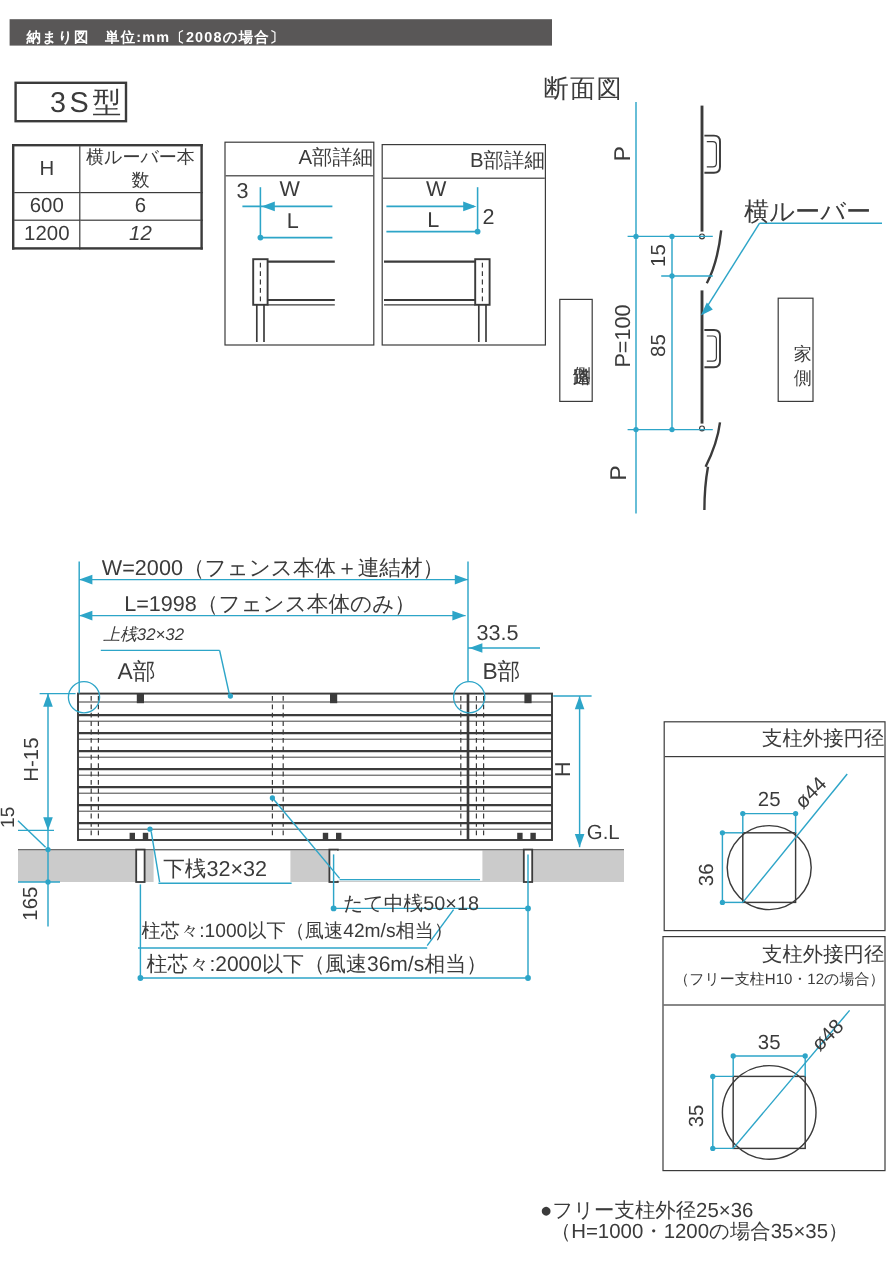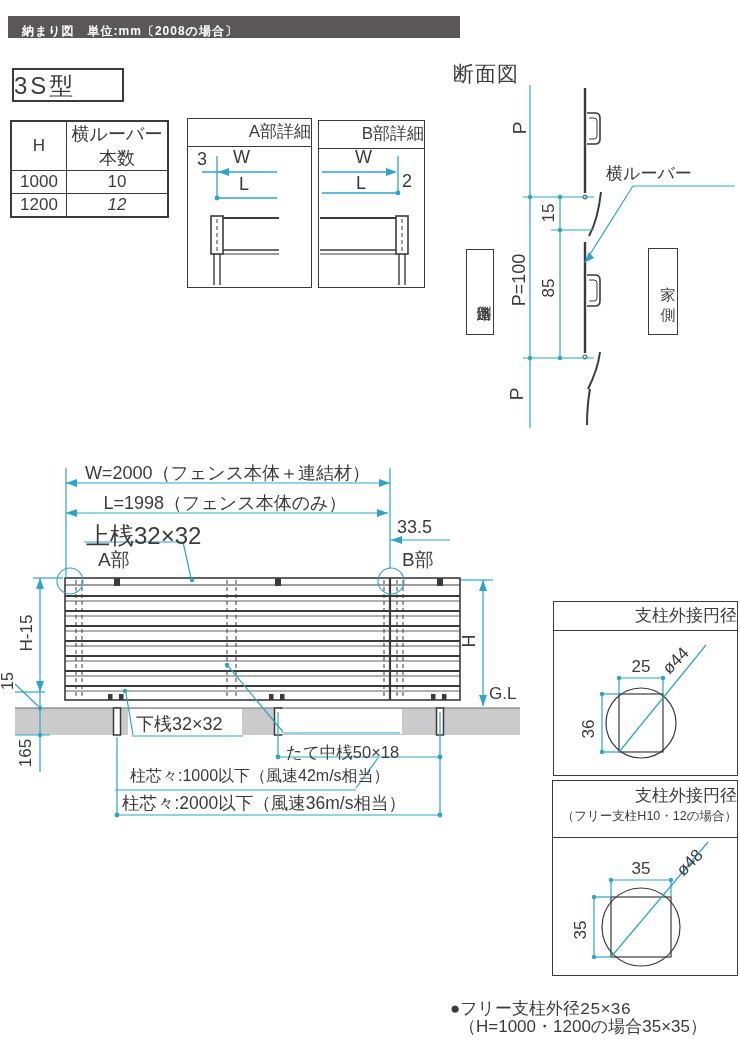--- a/index.html
+++ b/index.html
@@ -5,22 +5,22 @@
   html,body{margin:0;padding:0;background:#fff;}
   body{width:740px;height:1054px;position:relative;overflow:hidden;
        font-family:"Liberation Sans","DejaVu Sans",sans-serif;color:#3b3b3b;}
   .abs{position:absolute;}
   .lbl{position:absolute;white-space:nowrap;color:#3b3b3b;}
   .rot{transform:rotate(-90deg);transform-origin:center center;text-align:center;}
   .rot45{transform:rotate(-45deg);transform-origin:center center;text-align:center;}
   .ctr{text-align:center;}
   #header{left:8px;top:16px;width:452px;height:22px;background:#595757;color:#fff;
           font-size:12px;line-height:30px;padding-left:14px;font-weight:bold;letter-spacing:1px;box-sizing:border-box;}
-  #modelbox{left:12px;top:68px;width:112px;height:34px;border:2px solid #3b3b3b;
-            font-size:24px;line-height:32px;text-align:left;letter-spacing:3px;box-sizing:border-box;}
+  #modelbox{left:12px;top:68px;width:94px;height:34px;border:2px solid #3b3b3b;
+            font-size:24px;line-height:32px;text-align:right;letter-spacing:3px;box-sizing:border-box;}
   table.spec{position:absolute;left:10px;top:120px;border-collapse:collapse;table-layout:fixed;}
   table.spec td,table.spec th{border:1.5px solid #3b3b3b;text-align:center;padding:0;font-weight:normal;}
   table.spec{border:2px solid #3b3b3b;}
   .detailbox{position:absolute;border:1.5px solid #3b3b3b;box-sizing:border-box;background:transparent;}
   .detailtitle{border-bottom:1.5px solid #3b3b3b;text-align:right;font-size:17px;height:27px;line-height:26px;}
   .vtext{writing-mode:vertical-rl;text-orientation:upright;}
   svg{position:absolute;left:0;top:0;}
 </style>
 </head>
 <body>
@@ -233,84 +233,84 @@
   </g>
 </svg>
 
 <div id="header" class="abs">納まり図　単位:mm〔2008の場合〕</div>
 <div id="modelbox" class="abs">3S型</div>
 
 <table class="spec">
   <tbody>
       <tr style="height:28px;">
     <th style="width:54px;font-size:17px;">H</th>
-    <th style="width:100px;font-size:18px;">横ルーバー本数</th>
+    <th style="width:100px;font-size:15px;">横ルーバー本数</th>
   </tr>
   <tr style="height:23px;">
-    <td style="font-size:17px;">1000</td>
-    <td style="font-size:17px;">10</td>
+    <td style="font-size:17px;">600</td>
+    <td style="font-size:17px;">6</td>
       </tr>
   <tr style="height:23px;">
     <td style="font-size:17px;">1200</td>
     <td style="font-size:17px;font-style:italic;">12</td>
       </tr>
 </tbody>
   </table>
 
 <div class="detailbox" style="left:187px;top:118px;width:125px;height:170px;">
   <div class="detailtitle">A部詳細</div>
 </div>
 <div class="lbl" style="left:197px;top:149px;font-size:18px;">3</div>
 <div class="lbl" style="left:233px;top:147px;font-size:18px;">W</div>
 <div class="lbl" style="left:239px;top:174px;font-size:18px;">L</div>
 
-<div class="detailbox" style="left:318px;top:120px;width:107px;height:168px;">
+<div class="detailbox" style="left:318px;top:120px;width:137px;height:168px;">
   <div class="detailtitle">B部詳細</div>
 </div>
 <div class="lbl" style="left:355px;top:147px;font-size:18px;">W</div>
 <div class="lbl" style="left:402px;top:171px;font-size:18px;">2</div>
 <div class="lbl" style="left:356px;top:173px;font-size:18px;">L</div>
 
 <div class="lbl" style="left:453px;top:60px;font-size:21px;letter-spacing:1px;">断面図</div>
 <div class="lbl rot" style="left:508px;top:117px;width:24px;height:22px;font-size:19px;">P</div>
 <div class="lbl rot" style="left:488px;top:269px;width:64px;height:22px;font-size:18px;">P=100</div>
 <div class="lbl rot" style="left:535px;top:203px;width:28px;height:20px;font-size:17px;">15</div>
 <div class="lbl rot" style="left:535px;top:278px;width:28px;height:20px;font-size:17px;">85</div>
 <div class="lbl rot" style="left:505px;top:383px;width:24px;height:22px;font-size:19px;">P</div>
 <div class="abs vtext" style="left:466px;top:249px;width:28px;height:86px;border:1.5px solid #3b3b3b;font-size:15px;text-align:center;box-sizing:border-box;padding-top:4px;">道路側</div>
 <div class="abs vtext" style="left:648px;top:248px;width:30px;height:87px;border:1.5px solid #3b3b3b;font-size:15px;text-align:center;box-sizing:border-box;padding-top:8px;letter-spacing:22px;">家側</div>
-<div class="lbl" style="left:606px;top:162px;font-size:17px;">横ルーバー</div>
+<div class="lbl" style="left:620px;top:162px;font-size:21px;">横ルーバー</div>
 
 <div class="lbl ctr" style="left:75px;top:461px;width:305px;font-size:18px;">W=2000（フェンス本体＋連結材）</div>
 <div class="lbl ctr" style="left:75px;top:491px;width:300px;font-size:18px;">L=1998（フェンス本体のみ）</div>
-<div class="lbl" style="left:86px;top:520px;font-size:24px;">上桟32×32</div>
+<div class="lbl" style="left:86px;top:520px;font-size:14px;font-style:italic;">上桟32×32</div>
 <div class="lbl" style="left:397px;top:517px;font-size:18px;">33.5</div>
 <div class="lbl" style="left:98px;top:547px;font-size:19px;">A部</div>
 <div class="lbl" style="left:402px;top:547px;font-size:19px;">B部</div>
 <div class="lbl rot" style="left:-8px;top:623px;width:70px;height:20px;font-size:17px;">H-15</div>
 <div class="lbl rot" style="left:-6px;top:672px;width:28px;height:18px;font-size:16px;">15</div>
 <div class="lbl rot" style="left:-1px;top:743px;width:54px;height:20px;font-size:17px;">165</div>
 <div class="lbl rot" style="left:455px;top:631px;width:28px;height:20px;font-size:18px;">H</div>
 <div class="lbl" style="left:489px;top:684px;font-size:17px;">G.L</div>
 <div class="lbl" style="left:136px;top:712px;font-size:18px;">下桟32×32</div>
 <div class="lbl" style="left:286px;top:712px;font-size:16.5px;margin-top:30px;">たて中桟50×18</div>
-<div class="lbl" style="left:118px;top:766px;font-size:16px;padding-left:12px;">柱芯々:1000以下（風速42m/s相当）</div>
+<div class="lbl" style="left:118px;top:766px;font-size:16px;">柱芯々:1000以下（風速42m/s相当）</div>
 <div class="lbl" style="left:122px;top:791px;font-size:17.5px;">柱芯々:2000以下（風速36m/s相当）</div>
 
 <div class="detailbox" style="left:553px;top:601px;width:185px;height:175px;">
   <div class="detailtitle" style="font-size:17px;height:28px;line-height:27px;">支柱外接円径</div>
 </div>
 <div class="lbl ctr" style="left:629px;top:657px;width:24px;font-size:17px;">25</div>
 <div class="lbl rot" style="left:577px;top:719px;width:24px;height:20px;font-size:17px;">36</div>
 <div class="lbl rot45" style="left:654px;top:651px;width:44px;height:20px;font-size:17px;">ø44</div>
 
 <div class="detailbox" style="left:552px;top:780px;width:186px;height:196px;">
   <div class="detailtitle" style="font-size:17px;height:57px;line-height:1.35;padding-top:4px;box-sizing:border-box;">
     <div>支柱外接円径</div>
     <div style="font-size:12.5px;">（フリー支柱H10・12の場合）</div>
   </div>
 </div>
 <div class="lbl ctr" style="left:629px;top:859px;width:24px;font-size:17px;">35</div>
 <div class="lbl rot" style="left:569px;top:920px;width:24px;height:20px;font-size:17px;">35</div>
 <div class="lbl rot45" style="left:668px;top:853px;width:44px;height:20px;font-size:17px;">ø48</div>
 
-<div class="lbl" style="left:450px;top:997px;font-size:17px;font-family:Liberation Mono, monospace;">●フリー支柱外径25×36</div>
+<div class="lbl" style="left:450px;top:997px;font-size:17px;">●フリー支柱外径25×36</div>
 <div class="lbl" style="left:459px;top:1015px;font-size:17px;">（H=1000・1200の場合35×35）</div>
 
 </body></html>

